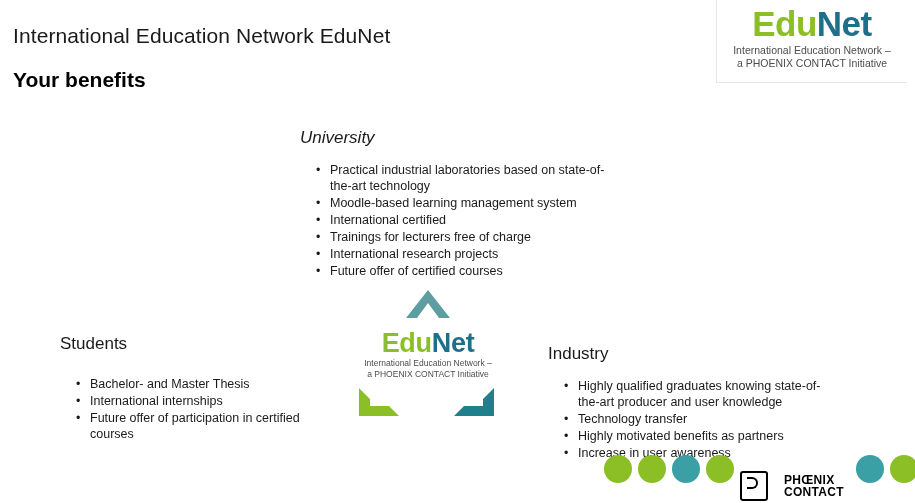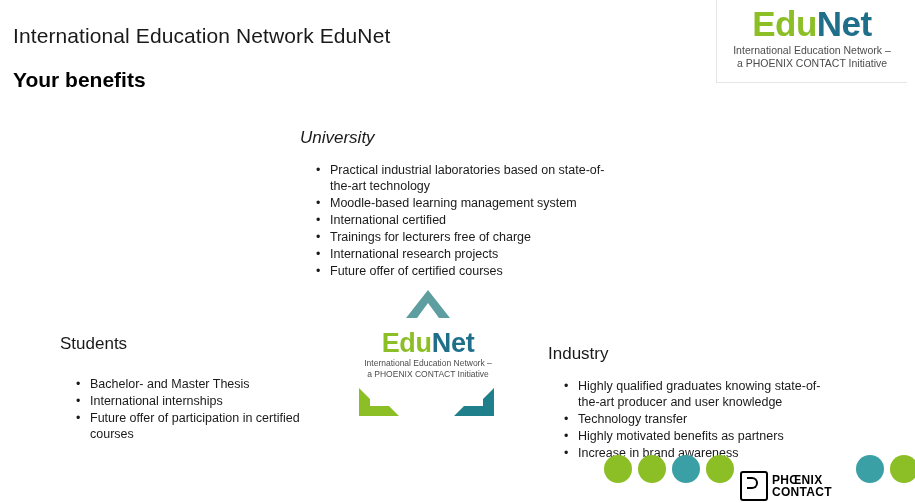--- a/index.html
+++ b/index.html
@@ -203,21 +203,21 @@
     height: 28px;
     border-radius: 50%;
     display: block;
   }
   #footer .pc-logo {
     width: 110px;
     height: 30px;
     background: #ffffff;
     display: flex;
     align-items: center;
-    gap: 4px;
+    gap: 16px;
     margin-top: 35px;
   }
   #footer .pc-mark {
     width: 24px;
     height: 26px;
     border: 2px solid #000;
     border-radius: 3px;
     position: relative;
     flex: none;
   }
@@ -274,21 +274,21 @@
     <li>Future offer of participation in certified courses</li>
   </ul>
 </div>
 
 <div id="industry-block">
   <div class="col-head">Industry</div>
   <ul class="bullets">
     <li>Highly qualified graduates knowing state-of-the-art producer and user knowledge</li>
     <li>Technology transfer</li>
     <li>Highly motivated benefits as partners</li>
-    <li>Increase in brand awareness</li>
+    <li>Increase in user awareness</li>
   </ul>
 </div>
 
 <div id="center-logo">
   <svg class="chev-top" viewBox="0 0 50 32">
     <path d="M25 2 L47 30 L36 30 L25 15 L14 30 L3 30 Z" fill="#5f9ea0"></path>
   </svg>
   <div class="center-word">
     <span class="edu">Edu</span><span class="net">Net</span>
   </div>

